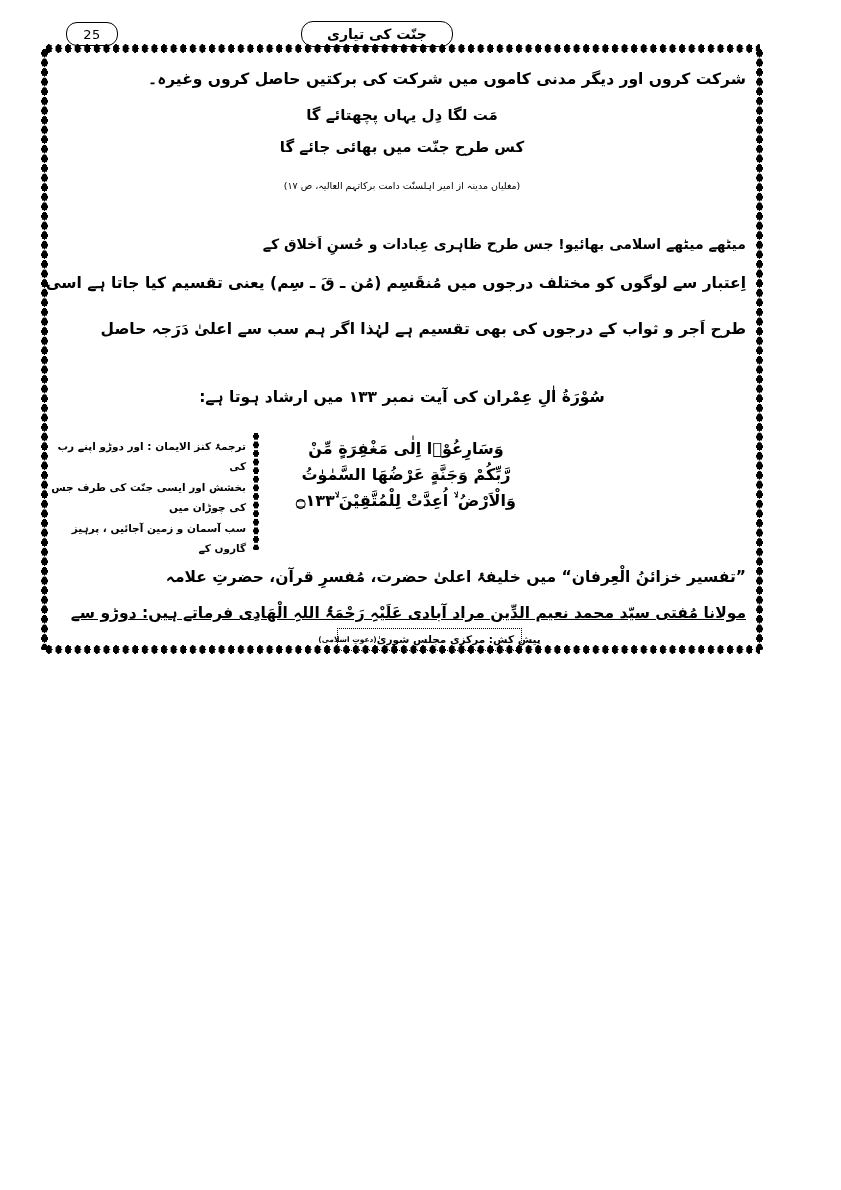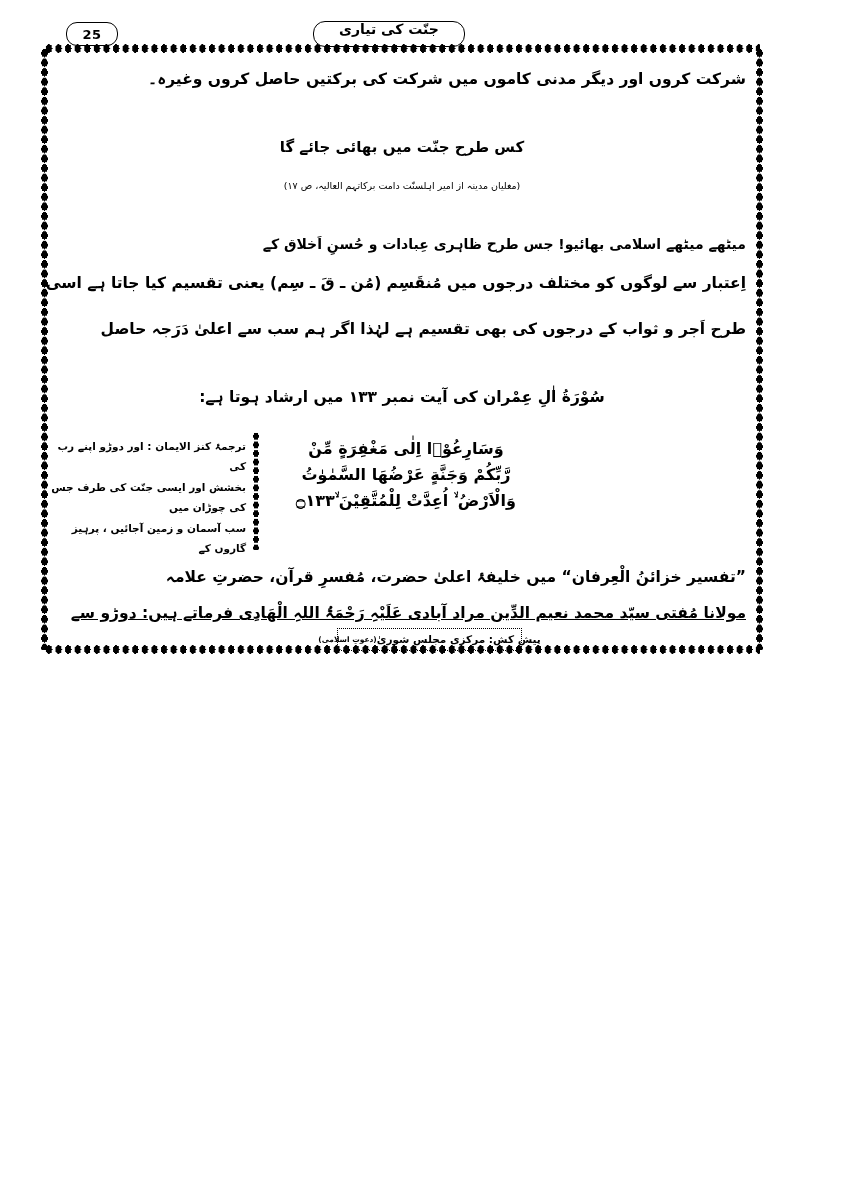--- a/index.html
+++ b/index.html
@@ -15,28 +15,28 @@
   
   .header{
     position:absolute;left:0;top:8px;width:841px;height:36px;
   }
   .page-num{
     position:absolute;left:66px;top:14px;
     width:50px;height:22px;
     border:1.6px solid #000;border-radius:11px;
     display:flex;align-items:center;justify-content:center;
     font-family:"DejaVu Sans",sans-serif;
-    font-size:13px;font-weight:bold;color:#000;
+    font-size:13px;font-weight:normal;color:#000;
     letter-spacing:.5px;
   }
   .title-banner{
-    position:absolute;left:313px;top:13px;
+    position:absolute;left:301px;top:13px;
     width:150px;height:24px;
     border:1.7px solid #000;border-radius:12px;
-    display:flex;align-items:flex-start;justify-content:center;
+    display:flex;align-items:center;justify-content:center;
     direction:rtl;
   }
   .title-banner span{
     font-family:"DejaVu Sans","Liberation Sans",sans-serif;
     font-size:14px;font-weight:bold;color:#000;
     line-height:1;white-space:nowrap;
   }
 
   
   .frame{
@@ -141,20 +141,21 @@
     <div class="bead-h top"></div>
     <div class="bead-h bottom"></div>
     <div class="bead-v left"></div>
     <div class="bead-v right"></div>
   </div>
 
   <div class="content">
 
     <div class="ln body-line" style="top:22px;">شرکت کروں اور دیگر مدنی کاموں میں شرکت کی برکتیں حاصل کروں وغیرہ۔</div>
 
+    <div class="ln poem" style="top:58px;">مَت لگا دِل یہاں پچھتائے گا</div>
     <div class="ln poem" style="top:90px;">کس طرح جنّت میں بھائی جائے گا</div>
 
     <div class="ln ref" style="top:132px;">(مغلیان مدینہ از امیر اہلسنّت دامت برکاتہم العالیہ، ص ۱۷)</div>
 
 
     <div class="ln heading-line" style="top:188px;">میٹھے میٹھے اسلامی بھائیو! جس طرح ظاہری عِبادات و حُسنِ اَخلاق کے</div>
     <div class="ln body-line" style="top:226px;">اِعتبار سے لوگوں کو مختلف درجوں میں مُنقَسِم (مُن ـ قَ ـ سِم) یعنی تقسیم کیا جاتا ہے اسی</div>
     <div class="ln body-line" style="top:272px;">طرح اَجر و ثواب کے درجوں کی بھی تقسیم ہے لہٰذا اگر ہم سب سے اعلیٰ دَرَجہ حاصل</div>
     <div class="ln body-line center" style="top:340px;">سُوْرَةُ اٰلِ عِمْران کی آیت نمبر ۱۳۳ میں ارشاد ہوتا ہے:</div>
 

